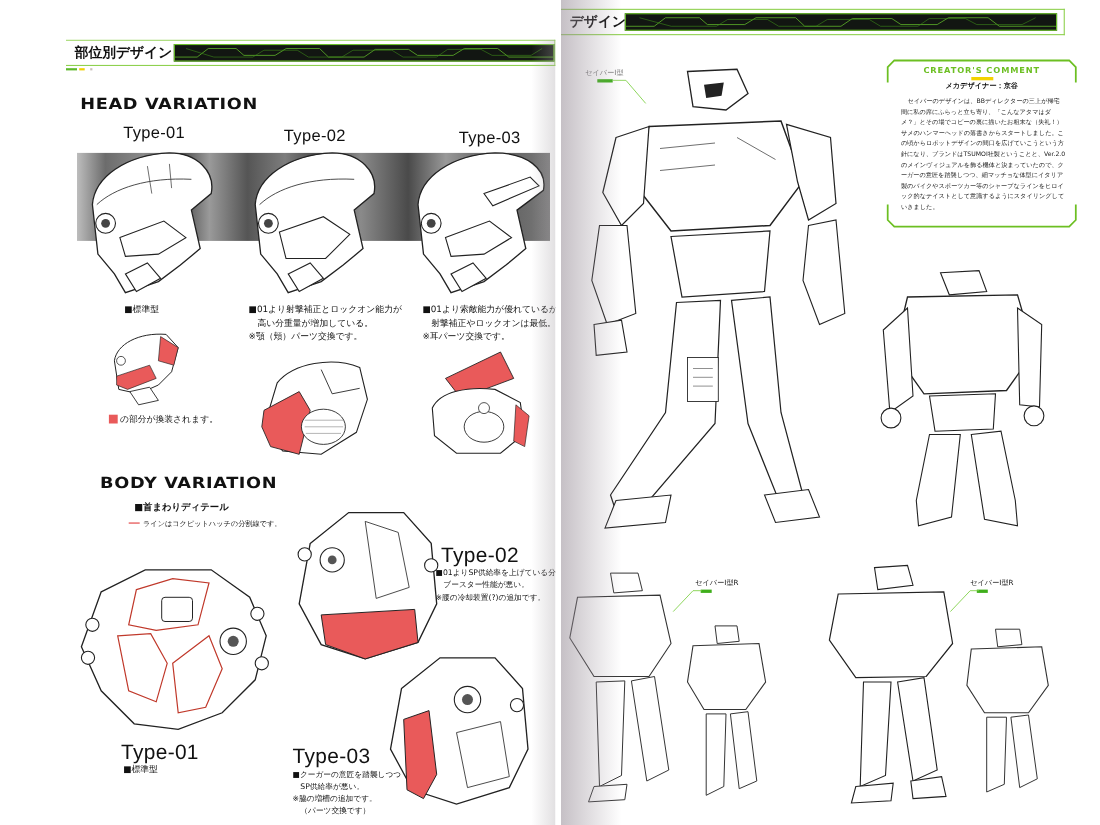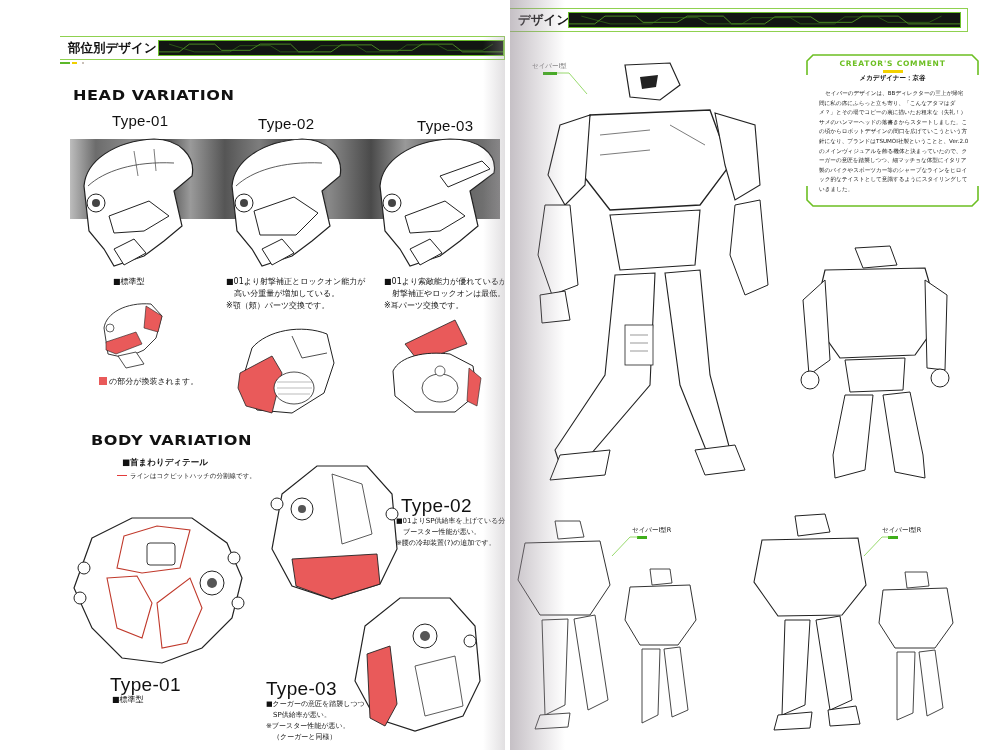--- a/index.html
+++ b/index.html
@@ -210,22 +210,22 @@
       <circle cx="80" cy="50" r="12" fill="#fff" stroke="#222"></circle>
         <circle cx="80" cy="50" r="5" fill="#555"></circle>
       <path d="M70,80 L110,70 L118,120 L80,130 Z" fill="none" stroke="#333" stroke-width="0.8"></path>
       <circle cx="125" cy="55" r="6" fill="#fff" stroke="#222"></circle>
     </svg>
   </div>
   <div class="type-label big" style="left:266px; top:642px;">Type-03</div>
   <div class="note" style="left:266px; top:663px; font-size:7px; line-height:11px;">
     <div>■クーガーの意匠を踏襲しつつ</div>
     <div>　SP供給率が悪い。</div>
-    <div>※ブースター性能が悪い。</div>
-    <div>　（クーガーと同様）</div>
+    <div>※脇の増槽の追加です。</div>
+    <div>　（パーツ交換です）</div>
   </div>
 
   <div class="gutter-shadow-l"></div>
 </div>
 
 <div class="page page-right">
 
   <div class="hdr" style="left:-10px; top:8px; width:468px; border-left:none;">
     <span class="hdr-title" style="padding-left:18px;">デザイン</span>
     <div class="hdr-band" style="left:68px; right:6px;">

